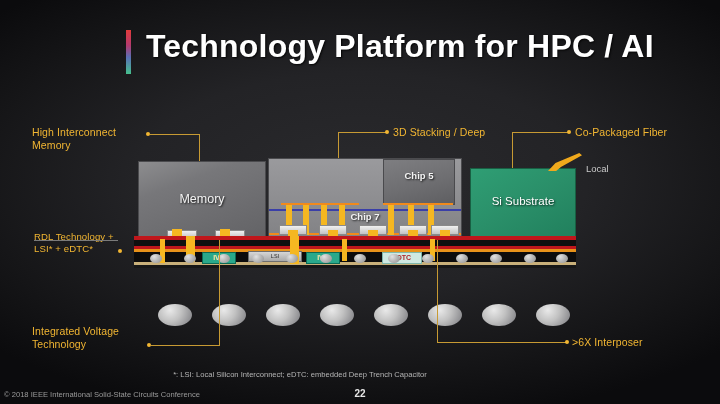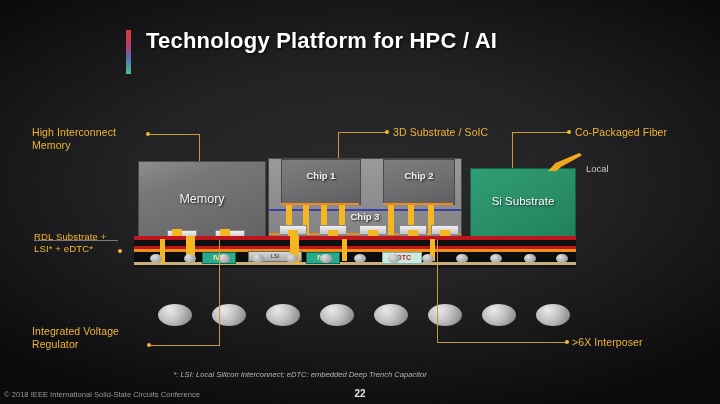--- a/index.html
+++ b/index.html
@@ -7,21 +7,21 @@
   #slide{
     position:relative;width:720px;height:404px;overflow:hidden;
     background:
       radial-gradient(ellipse 70% 60% at 50% 45%, #2a2a2d 0%, #232326 45%, #151517 78%, #0b0b0d 100%);
   }
   .abs{position:absolute;}
 
   
   #accent-bar{left:126px;top:30px;width:5px;height:44px;
     background:linear-gradient(180deg,#e23b3b 0%,#b43a6e 35%,#5a6fb5 62%,#45c08d 100%);}
-  #title{left:146px;top:28px;color:#fff;font-size:22px;font-weight:bold;letter-spacing:.2px;
+  #title{left:146px;top:28px;color:#fff;font-size:32px;font-weight:bold;letter-spacing:.2px;
     text-shadow:1px 1px 2px rgba(0,0,0,.85);}
   #subtitle{left:0;top:75px;width:720px;text-align:center;color:#ef1d23;font-size:15px;font-weight:bold;
     letter-spacing:.3px;}
   #subtitle span{position:relative;left:-35px;}
 
   
   .callout{color:#f2b632;font-size:10.5px;line-height:13px;letter-spacing:.1px;white-space:pre-line;}
   .callout.sm{font-size:9.6px;line-height:12px;}
   .leader{background:#c79a33;}
   .dot{width:4px;height:4px;border-radius:50%;background:#f2b632;}
@@ -81,68 +81,65 @@
 
   
   #substrate{left:138px;top:262px;width:442px;height:42px;
     background:linear-gradient(180deg,#157a15 0%,#116411 55%,#0c520c 100%);border:1px solid #0a3d0a;}
   #substrate .lbl{position:absolute;left:0;top:12px;width:100%;text-align:center;color:#eafbe6;font-size:12.5px;
     text-shadow:1px 1px 2px rgba(0,0,0,.7);}
   .ball{position:absolute;border-radius:50%;
     background:radial-gradient(circle at 35% 28%,#e9e9e9 0%,#c2c2c2 42%,#949497 78%,#7d7d80 100%);}
 
   
-  #footnote{left:0;top:370px;width:720px;text-align:center;color:#b6b6b6;font-size:7.6px;font-style:italic;}
+  #footnote{left:0;top:370px;width:720px;text-align:center;color:#b6b6b6;font-size:7.6px;}
   #footnote span{position:relative;left:-60px;}
   #copyright{left:4px;top:390px;color:#9a9a9a;font-size:7.6px;}
   #pageno{left:0;top:388px;width:720px;text-align:center;color:#e6e6e6;font-size:10px;font-weight:bold;}
 </style>
 </head>
 <body>
 
 <div id="slide">
 
   <div class="abs" id="accent-bar"></div>
   <div class="abs" id="title">Technology Platform for HPC / AI</div>
 
   <div class="abs callout" style="left:32px;top:126px;">High Interconnect
 Memory</div>
   <div class="abs dot" style="left:146px;top:132px;"></div>
   <div class="abs leader" style="left:150px;top:133.5px;width:50px;height:1px;"></div>
   <div class="abs leader" style="left:199px;top:133.5px;width:1px;height:28px;"></div>
 
   <div class="abs leader" style="left:338px;top:131.5px;width:48px;height:1px;"></div>
   <div class="abs dot" style="left:385px;top:130px;"></div>
-  <div class="abs callout" style="left:393px;top:126px;">3D Substrate / SoIC</div>
+  <div class="abs callout" style="left:393px;top:126px;">3D Stacking / Deep</div>
   <div class="abs leader" style="left:338px;top:131.5px;width:1px;height:28px;"></div>
 
   <div class="abs leader" style="left:512px;top:131.5px;width:56px;height:1px;"></div>
   <div class="abs dot" style="left:567px;top:130px;"></div>
   <div class="abs callout" style="left:575px;top:126px;">Co-Packaged Fiber</div>
   <div class="abs leader" style="left:512px;top:131.5px;width:1px;height:38px;"></div>
 
   <div class="abs" id="memory">
     <div class="lbl">Memory</div>
     <div class="mbump" style="left:28px;top:68px;width:28px;height:7px;"></div>
     <div class="mbump" style="left:76px;top:68px;width:28px;height:7px;"></div>
   </div>
   <div class="abs pillar" style="left:172px;top:229px;width:10px;height:10px;"></div>
   <div class="abs pillar" style="left:220px;top:229px;width:10px;height:10px;"></div>
 
   <div class="abs" id="soic">
-    <div class="chiptop" style="left:12px;width:78px;">
-      <div class="lbl">Chip 1</div>
-    </div>
     <div class="chiptop" style="left:114px;width:70px;">
-      <div class="lbl">Chip 2</div>
+      <div class="lbl">Chip 5</div>
     </div>
     <div style="position:absolute;left:12px;top:44px;width:78px;height:2px;background:#f08a1c;"></div>
     <div style="position:absolute;left:114px;top:44px;width:70px;height:2px;background:#f08a1c;"></div>
     <div id="chip3-line"></div>
-    <div id="chip3-lbl">Chip 3</div>
+    <div id="chip3-lbl">Chip 7</div>
     <div style="position:absolute;left:0;top:74px;width:100%;height:2px;background:#f08a1c;"></div>
 
     <div class="pillar" style="left:17px;top:46px;width:6px;height:30px;"></div>
     <div class="pillar" style="left:34px;top:46px;width:6px;height:30px;"></div>
     <div class="pillar" style="left:52px;top:46px;width:6px;height:30px;"></div>
     <div class="pillar" style="left:70px;top:46px;width:6px;height:30px;"></div>
 
     <div class="pillar" style="left:119px;top:46px;width:6px;height:30px;"></div>
     <div class="pillar" style="left:139px;top:46px;width:6px;height:30px;"></div>
     <div class="pillar" style="left:159px;top:46px;width:6px;height:30px;"></div>
@@ -158,21 +155,21 @@
   <div class="abs pillar" style="left:368px;top:230px;width:10px;height:9px;"></div>
   <div class="abs pillar" style="left:408px;top:230px;width:10px;height:9px;"></div>
   <div class="abs pillar" style="left:440px;top:230px;width:10px;height:9px;"></div>
 
   <div class="abs" id="siphot">
     <div class="lbl">Si Substrate</div>
   </div>
   <div class="abs" id="fiber"></div>
   <div class="abs" id="fiber-lbl">Local</div>
 
-  <div class="abs callout sm" style="left:34px;top:231px;">RDL Substrate +
+  <div class="abs callout sm" style="left:34px;top:231px;">RDL Technology +
 LSI* + eDTC*</div>
   <div class="abs dot" style="left:118px;top:249px;"></div>
   <div class="abs" style="left:34px;top:240px;width:84px;height:1px;background:#7a7a7a;"></div>
 
   <div class="abs" id="interposer">
     <div class="ilayer l-red1"></div>
     <div class="ilayer l-blk1"></div>
     <div class="ilayer l-red2"></div>
     <div class="ilayer l-org"></div>
     <div class="ilayer l-blk2"></div>
@@ -217,21 +214,21 @@
   <div class="abs ball" style="left:158px;top:304px;width:34px;height:22px;"></div>
   <div class="abs ball" style="left:212px;top:304px;width:34px;height:22px;"></div>
   <div class="abs ball" style="left:266px;top:304px;width:34px;height:22px;"></div>
   <div class="abs ball" style="left:320px;top:304px;width:34px;height:22px;"></div>
   <div class="abs ball" style="left:374px;top:304px;width:34px;height:22px;"></div>
   <div class="abs ball" style="left:428px;top:304px;width:34px;height:22px;"></div>
   <div class="abs ball" style="left:482px;top:304px;width:34px;height:22px;"></div>
   <div class="abs ball" style="left:536px;top:304px;width:34px;height:22px;"></div>
 
   <div class="abs callout" style="left:32px;top:325px;">Integrated Voltage
-Regulator</div>
+Technology</div>
   <div class="abs dot" style="left:147px;top:343px;"></div>
   <div class="abs leader" style="left:151px;top:344.5px;width:69px;height:1px;"></div>
   <div class="abs leader" style="left:219px;top:240px;width:1px;height:105px;"></div>
 
   <div class="abs leader" style="left:437px;top:240px;width:1px;height:102px;"></div>
   <div class="abs leader" style="left:437px;top:341.5px;width:130px;height:1px;"></div>
   <div class="abs dot" style="left:565px;top:340px;"></div>
   <div class="abs callout" style="left:572px;top:336px;">&gt;6X Interposer</div>
 
   <div class="abs" id="footnote"><span>*: LSI: Local Silicon Interconnect; eDTC: embedded Deep Trench Capacitor</span></div>

